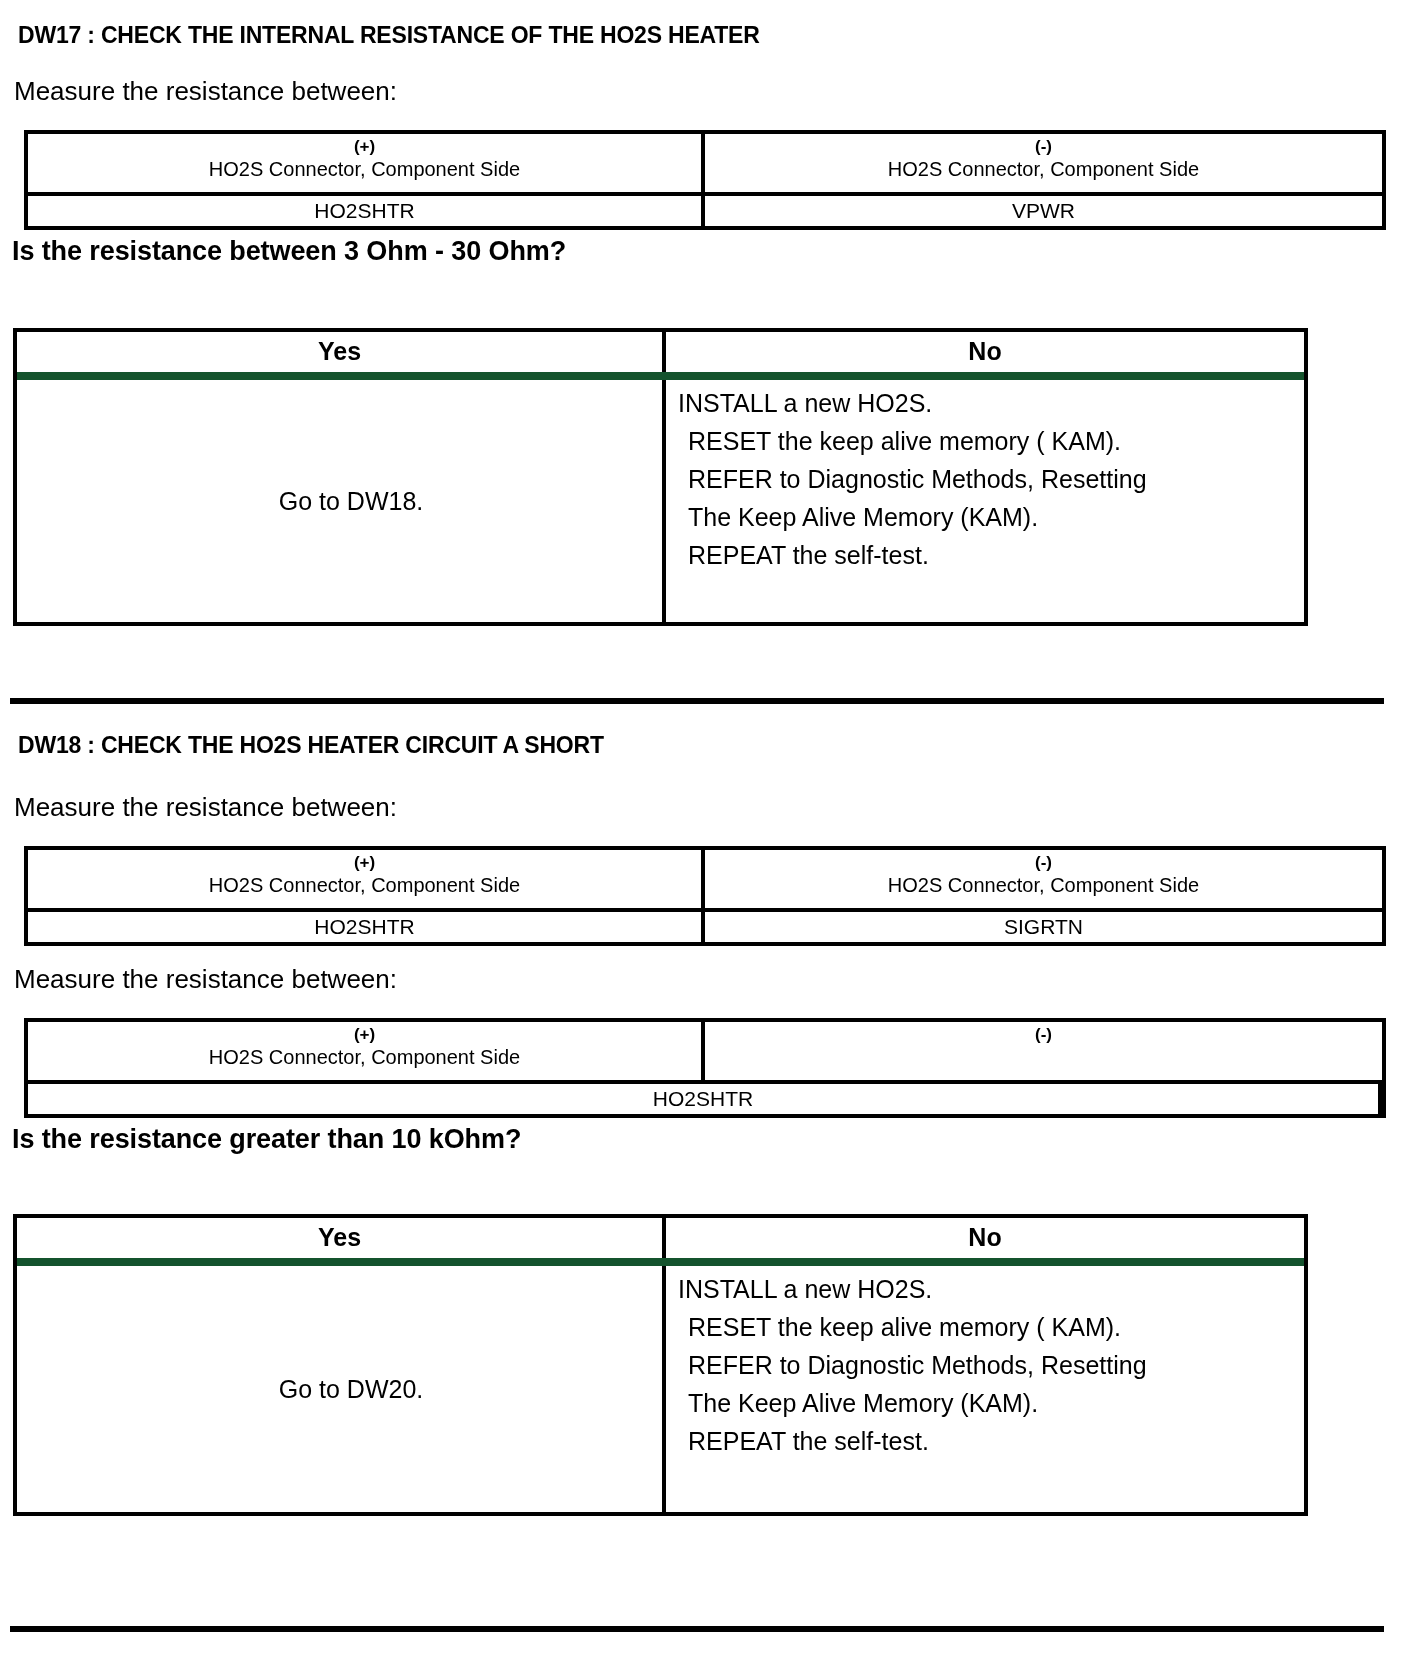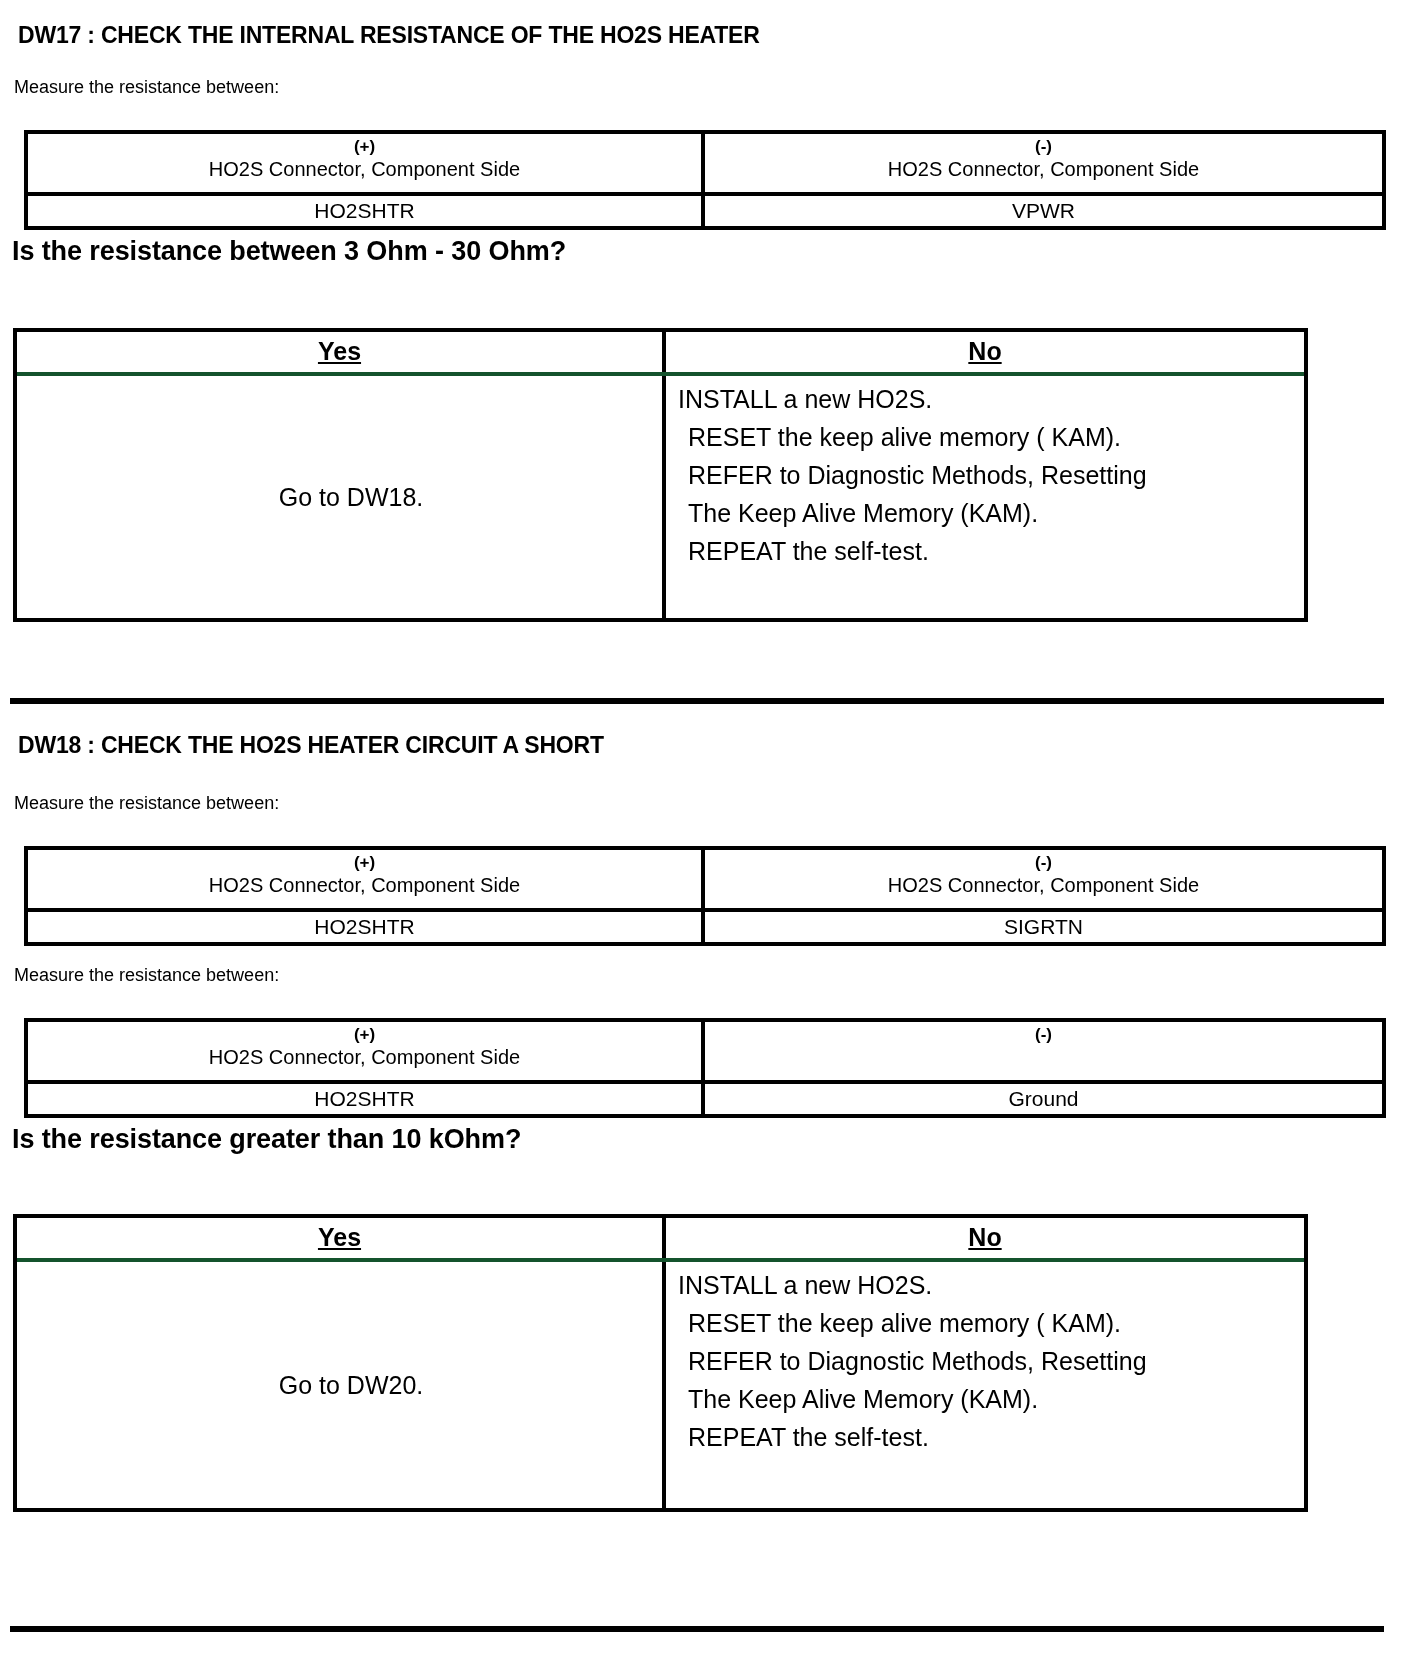--- a/index.html
+++ b/index.html
@@ -28,21 +28,21 @@
     left: 18px;
     font-size: 23px;
     font-weight: bold;
     letter-spacing: -0.2px;
     white-space: nowrap;
     line-height: 1;
   }
   .lead {
     position: absolute;
     left: 14px;
-    font-size: 18px;
+    font-size: 26px;
     font-weight: normal;
     white-space: nowrap;
     line-height: 1;
   }
   .question {
     position: absolute;
     left: 12px;
     font-size: 27px;
     font-weight: bold;
     white-space: nowrap;
@@ -98,22 +98,21 @@
     position: absolute;
     left: 13px;
     width: 1295px;
     border: 4px solid #000;
     box-sizing: border-box;
     background: #fff;
   }
   .yn-head {
     display: flex;
     height: 40px;
-    border-bottom: 4px solid #14532d;
-    text-decoration: underline;
+    border-bottom: 8px solid #14532d;
   }
   .yn-body {
     display: flex;
   }
   .yn-col {
     box-sizing: border-box;
   }
   .yn-col.col-yes {
     width: 649px;
     flex: 0 0 649px;
@@ -248,23 +247,20 @@
       </div>
       <div class="meas-cell">
         <div class="polarity">(-)</div>
         <div class="sidelabel"></div>
       </div>
     </div>
     <div class="meas-sub">
       <div class="meas-cell left-col">
         <div class="pinname">HO2SHTR</div>
       </div>
-      <div class="meas-cell">
-        <div class="pinname">Ground</div>
-      </div>
     </div>
   </div>
 
   <div class="question" style="top:1126px;">Is the resistance greater than 10 kOhm?</div>
 
   <div class="yn-table" style="top:1214px;">
     <div class="yn-head">
       <div class="yn-col col-yes">Yes</div>
       <div class="yn-col col-no">No</div>
     </div>

